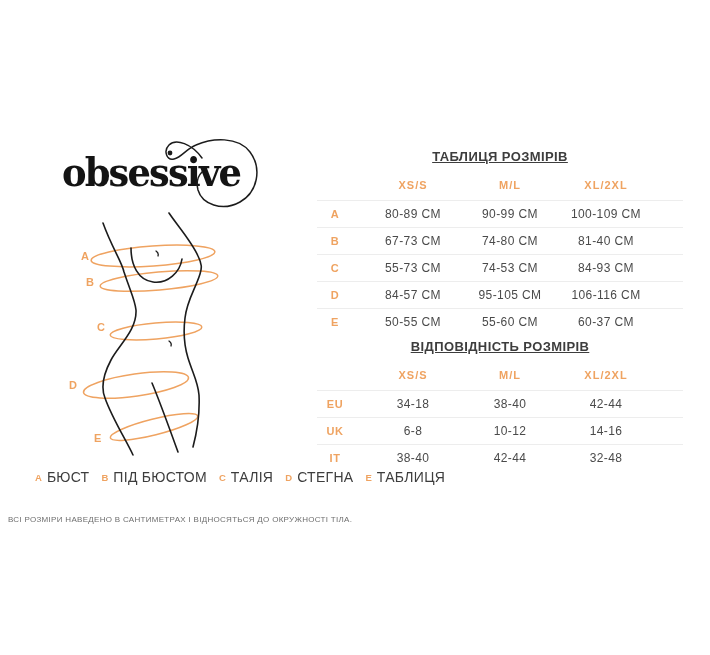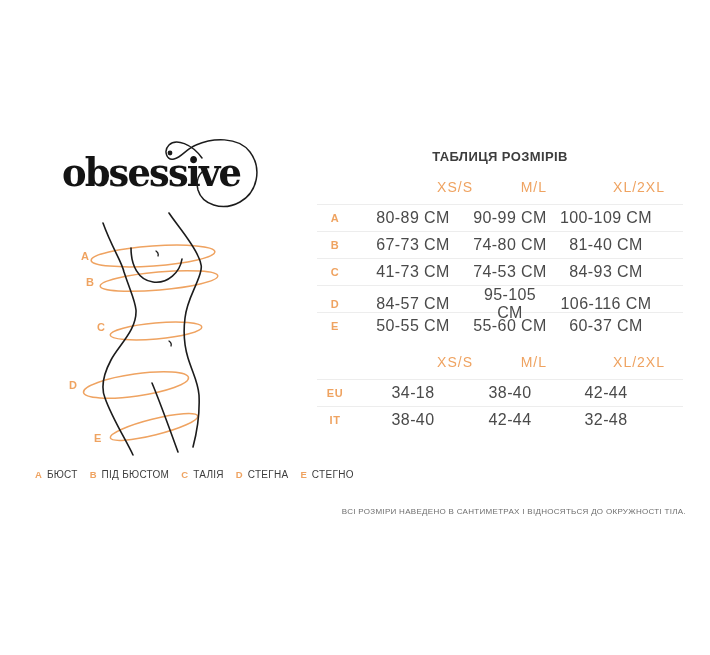--- a/index.html
+++ b/index.html
@@ -25,49 +25,49 @@
     font-size:11px; fill:#EFA361;
   }
 
   
   .legend {
     position:absolute; left:35px; top:469px; width:260px;
     display:flex; align-items:center; gap:12px; white-space:nowrap;
   }
   .legend-item { display:flex; align-items:center; gap:5px; }
   .legend-letter { font-size:9.5px; font-weight:bold; color:#EFA361; }
-  .legend-label { font-size:10px; color:#3d3d3d; letter-spacing:0.3px; }
+  .legend-label { font-size:14px; color:#3d3d3d; letter-spacing:0.3px; }
 
   
   .sizes-table { position:absolute; left:317px; width:366px; }
   .t1 { top:149px; }
   .t2 { top:339px; }
   .t-title {
     margin:0; font-size:13px; font-weight:bold; color:#3d3d3d;
-    letter-spacing:0.4px; text-align:center; width:100%;
+    letter-spacing:0.4px; text-align:center; width:100%;text-decoration:underline;
   }
   .t-head {
     display:grid; grid-template-columns:36px 120px 74px 118px;
     padding:15px 0 9px 0;
   }
-  .t-head .t-col { text-align:right; font-size:14px; font-weight:normal;
+  .t-head .t-col { text-align:center; font-size:11px; font-weight:bold;
     color:#EFA361; letter-spacing:1px; }
   .t-row {
     display:grid; grid-template-columns:36px 120px 74px 118px;
     height:26px; align-items:center; border-top:1px solid #ededed;
   }
   .t-row .t-letter { text-align:center; font-size:11px; font-weight:bold;
     color:#EFA361; letter-spacing:0.5px; }
-  .t-row .t-cell { text-align:center; font-size:16px; color:#4a4a4a;
+  .t-row .t-cell { text-align:center; font-size:12px; color:#4a4a4a;
     letter-spacing:0.4px; }
 
   
   .footnote {
-    position:absolute; left:0; top:507px; width:686px; margin:0;
-    text-align:right; font-size:8px; color:#6e6e6e; letter-spacing:0.3px;
+    position:absolute; left:0; top:507px; width:686px; margin:8px;
+    text-align:left; font-size:8px; color:#6e6e6e; letter-spacing:0.3px;
   }
 </style>
 </head>
 <body>
 
 <div class="page">
 
   <span class="logo-text">obsessive</span>
   <svg class="logo-flourish" width="140" height="100" viewBox="0 0 140 100">
     <path d="M 62,33 C 52,19 36,13 29,20 C 23,26 27,36 34,34 C 42,32 46,24 56,20 C 72,13 98,11 110,27 C 122,43 118,67 100,77 C 82,87 62,79 58,65 C 56,57 58,51 62,47" fill="none" stroke="#1c1c1c" stroke-width="1.5" stroke-linecap="round"></path>
@@ -111,21 +111,21 @@
     <div class="legend-item">
       <span class="legend-letter">C</span>
       <span class="legend-label">ТАЛІЯ</span>
     </div>
     <div class="legend-item">
       <span class="legend-letter">D</span>
       <span class="legend-label">СТЕГНА</span>
     </div>
     <div class="legend-item">
       <span class="legend-letter">E</span>
-      <span class="legend-label">СТЕГНО</span>
+      <span class="legend-label">ТАБЛИЦЯ</span>
     </div>
   </div>
 
   <section class="sizes-table t1">
     <h2 class="t-title">ТАБЛИЦЯ РОЗМІРІВ</h2>
     <div class="t-head">
       <span class="t-col"></span>
       <span class="t-col">XS/S</span>
       <span class="t-col">M/L</span>
       <span class="t-col">XL/2XL</span>
@@ -137,50 +137,57 @@
       <span class="t-cell">100-109 CM</span>
     </div>
     <div class="t-row">
       <span class="t-letter">B</span>
       <span class="t-cell">67-73 CM</span>
       <span class="t-cell">74-80 CM</span>
       <span class="t-cell">81-40 CM</span>
     </div>
     <div class="t-row">
       <span class="t-letter">C</span>
-      <span class="t-cell">41-73 CM</span>
+      <span class="t-cell">55-73 CM</span>
       <span class="t-cell">74-53 CM</span>
       <span class="t-cell">84-93 CM</span>
     </div>
     <div class="t-row">
       <span class="t-letter">D</span>
       <span class="t-cell">84-57 CM</span>
       <span class="t-cell">95-105 CM</span>
       <span class="t-cell">106-116 CM</span>
     </div>
     <div class="t-row">
       <span class="t-letter">E</span>
       <span class="t-cell">50-55 CM</span>
       <span class="t-cell">55-60 CM</span>
       <span class="t-cell">60-37 CM</span>
     </div>
   </section>
 
   <section class="sizes-table t2">
+    <h2 class="t-title">ВІДПОВІДНІСТЬ РОЗМІРІВ</h2>
     <div class="t-head">
       <span class="t-col"></span>
       <span class="t-col">XS/S</span>
       <span class="t-col">M/L</span>
       <span class="t-col">XL/2XL</span>
     </div>
     <div class="t-row">
       <span class="t-letter">EU</span>
       <span class="t-cell">34-18</span>
       <span class="t-cell">38-40</span>
       <span class="t-cell">42-44</span>
+    </div>
+    <div class="t-row">
+      <span class="t-letter">UK</span>
+      <span class="t-cell">6-8</span>
+      <span class="t-cell">10-12</span>
+      <span class="t-cell">14-16</span>
     </div>
     <div class="t-row">
       <span class="t-letter">IT</span>
       <span class="t-cell">38-40</span>
       <span class="t-cell">42-44</span>
       <span class="t-cell">32-48</span>
     </div>
   </section>
 
   <p class="footnote">ВСІ РОЗМІРИ НАВЕДЕНО В САНТИМЕТРАХ І ВІДНОСЯТЬСЯ ДО ОКРУЖНОСТІ ТІЛА.</p>

